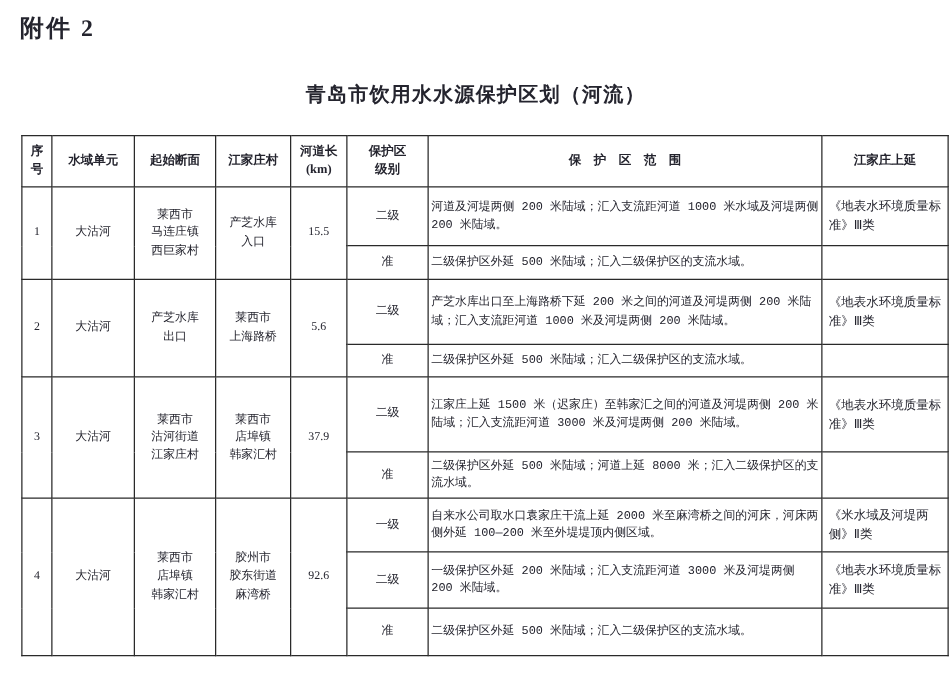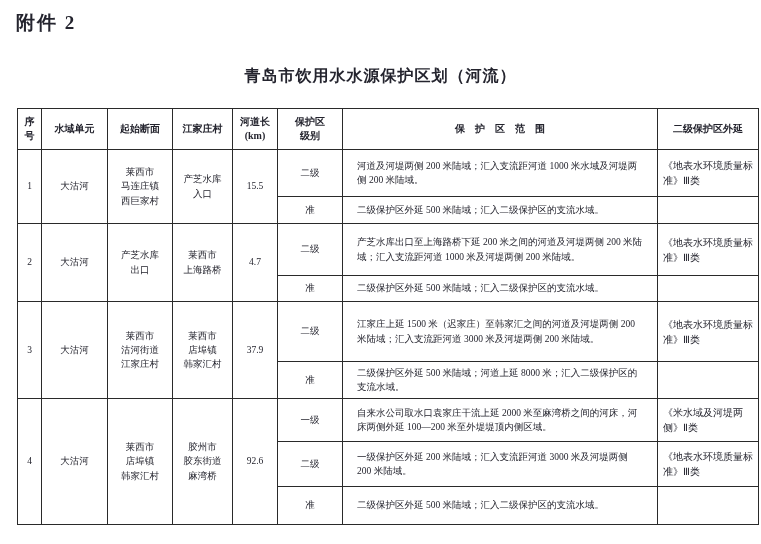--- a/index.html
+++ b/index.html
@@ -29,21 +29,22 @@
   th {
     font-size:10px; font-weight:bold; text-align:center;
     white-space:pre-line; line-height:1.45; padding:1px 0;
   }
   td.c {
     font-size:9.5px; text-align:center; white-space:pre-line;
     line-height:1.5; padding:1px 0;
   }
   td.scope {
     font-size:9.5px; text-align:left; line-height:1.5;
-    padding:2px 14px;
+    padding:2px 2px;
+    font-family:Liberation Mono, monospace;
   }
   td.standard {
     font-size:10px; text-align:left; line-height:1.5;
     padding:2px 5px;
   }
 </style>
 </head>
 <body>
 
 <div class="attachment">附件 2</div>
@@ -65,21 +66,21 @@
       <th>序
 号</th>
       <th>水域单元</th>
       <th>起始断面</th>
       <th>江家庄村</th>
       <th>河道长
 (km)</th>
       <th>保护区
 级别</th>
       <th>保　护　区　范　围</th>
-      <th>二级保护区外延</th>
+      <th>江家庄上延</th>
     </tr>
 
     <tr style="height:47px">
       <td class="c" rowspan="2">1</td>
       <td class="c" rowspan="2">大沽河</td>
       <td class="c" rowspan="2">莱西市
 马连庄镇
 西巨家村</td>
       <td class="c" rowspan="2">产芝水库
 入口</td>
@@ -94,21 +95,21 @@
       <td class="standard"></td>
     </tr>
 
     <tr style="height:52px">
       <td class="c" rowspan="2">2</td>
       <td class="c" rowspan="2">大沽河</td>
       <td class="c" rowspan="2">产芝水库
 出口</td>
       <td class="c" rowspan="2">莱西市
 上海路桥</td>
-      <td class="c" rowspan="2">4.7</td>
+      <td class="c" rowspan="2">5.6</td>
       <td class="c">二级</td>
       <td class="scope">产芝水库出口至上海路桥下延 200 米之间的河道及河堤两侧 200 米陆域；汇入支流距河道 1000 米及河堤两侧 200 米陆域。</td>
       <td class="standard">《地表水环境质量标准》Ⅲ类</td>
     </tr>
     <tr style="height:26px">
       <td class="c">准</td>
       <td class="scope">二级保护区外延 500 米陆域；汇入二级保护区的支流水域。</td>
       <td class="standard"></td>
     </tr>
 

